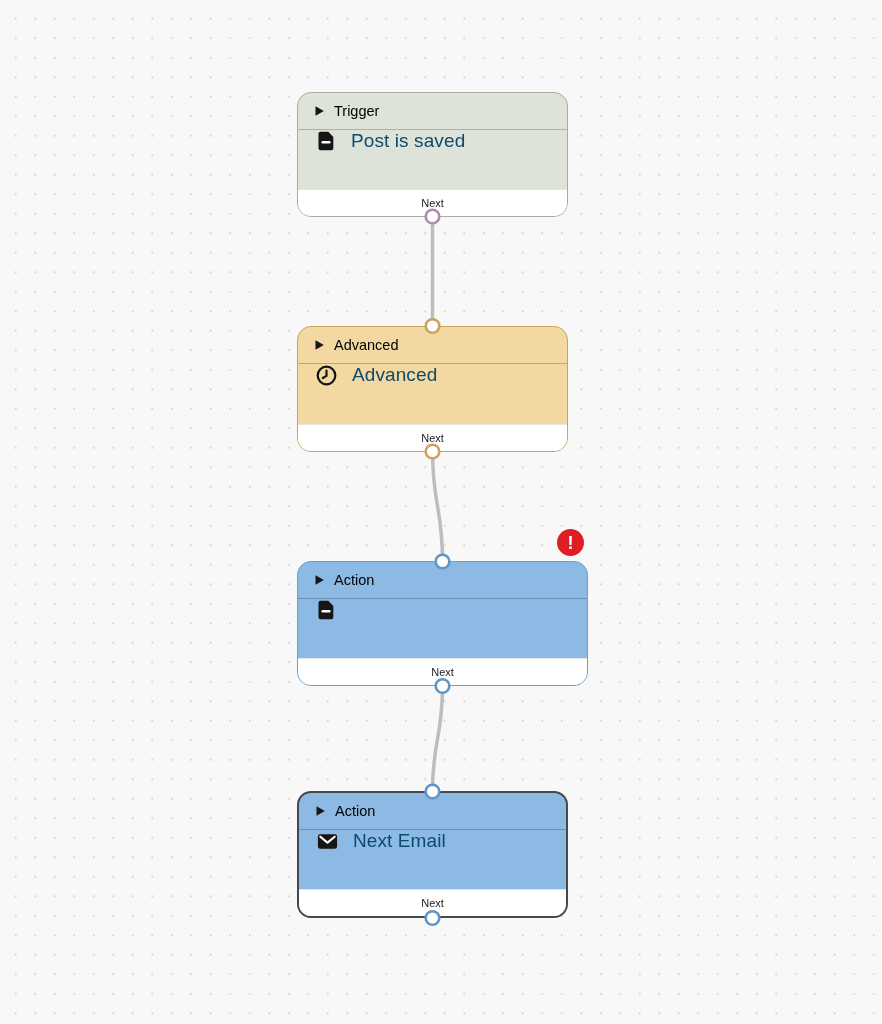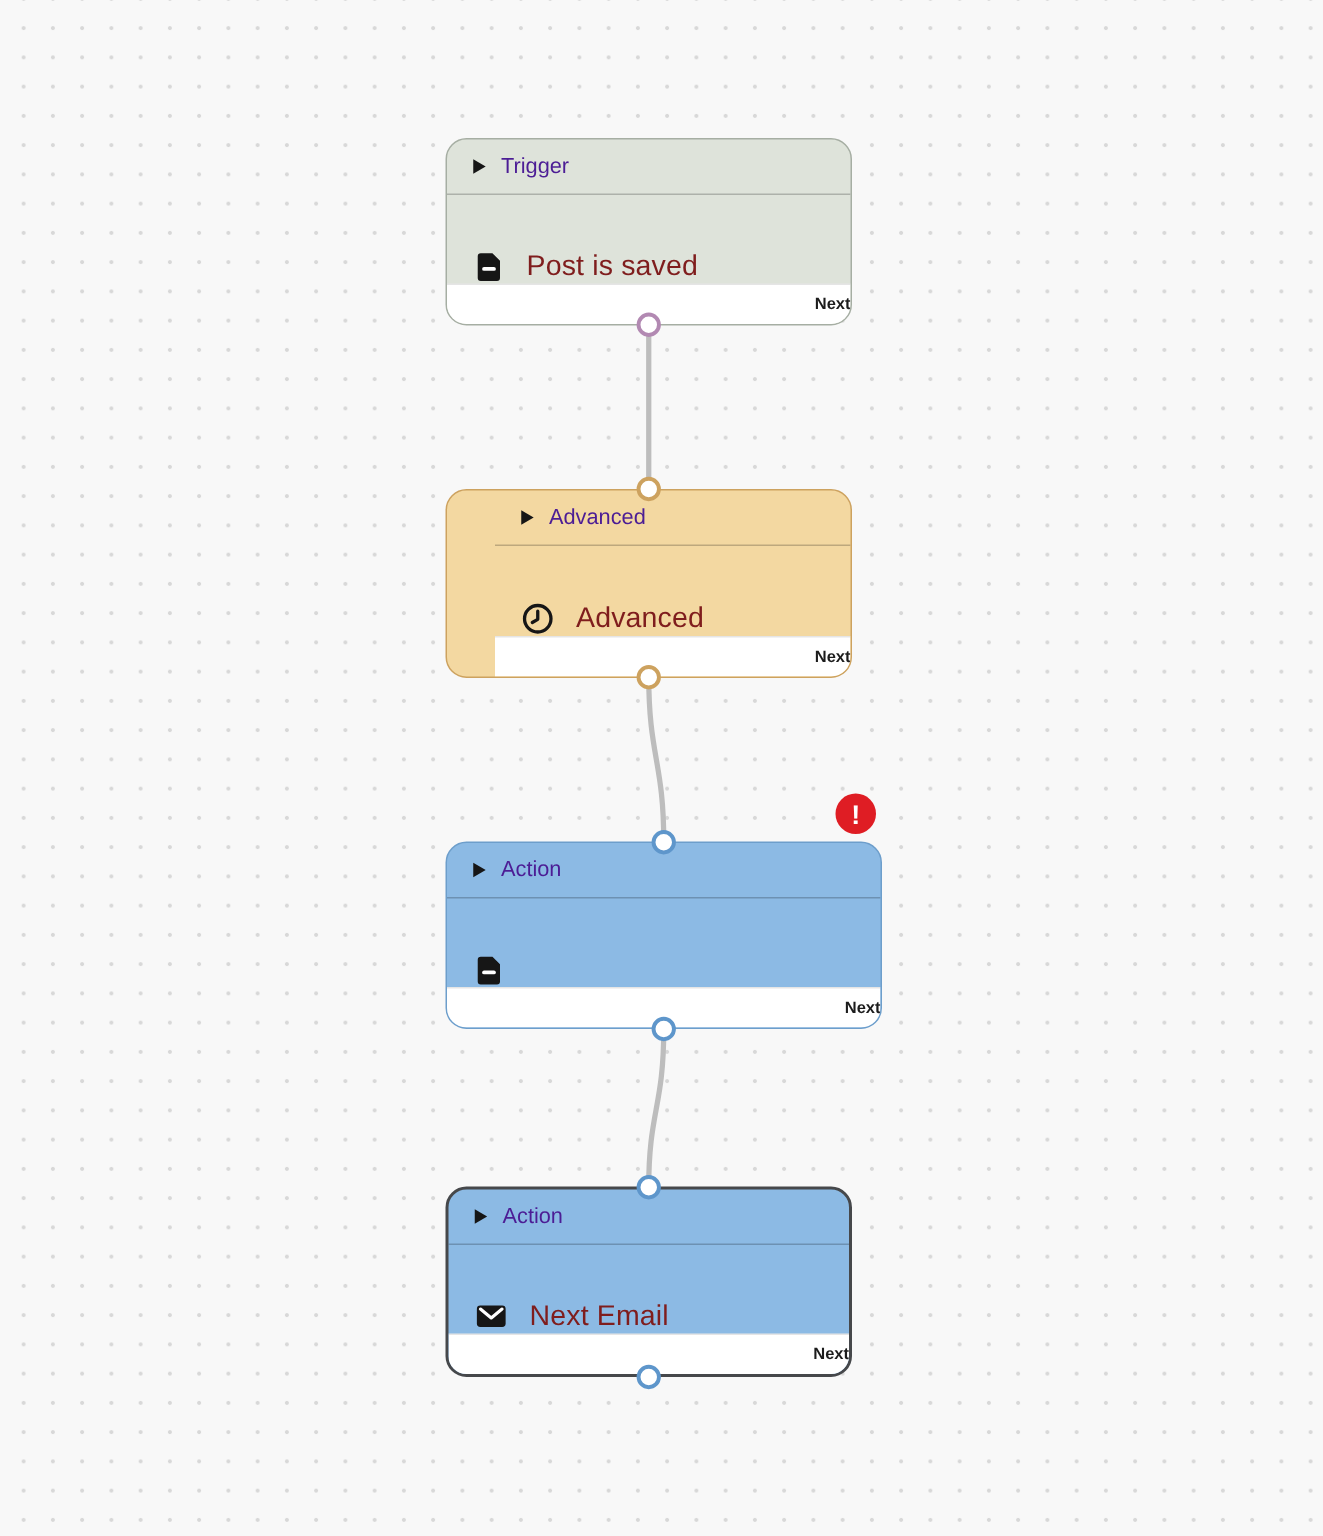--- a/index.html
+++ b/index.html
@@ -20,40 +20,40 @@
     position:absolute;
     display:flex; flex-direction:column;
     border-radius:14px;
     overflow:hidden;
     z-index:1;
   }
   .node-header {
     height:37px; flex:0 0 37px;
     display:flex; align-items:center;
     gap:9px; padding:0 16px;
-    font-size:14.5px; font-weight:500; color:#4c1d95;
+    font-size:14.5px; font-weight:500; color:#000000;
     border-bottom:1px solid rgba(0,0,0,0.22);
   }
   .node-body {
     flex:1 1 auto;
-    display:flex; align-items:flex-end;
+    display:flex; align-items:flex-start;
     gap:14px; padding:0 17px;
-    font-size:19px; font-weight:400; color:#7f1d1d;
+    font-size:19px; font-weight:400; color:#0c4a6e;
     letter-spacing:.1px;
   }
   .node-footer {
     flex:0 0 27px; height:27px;
     background:#ffffff;
-    display:flex; align-items:center; justify-content:flex-end;
-    font-size:11px; font-weight:700; color:#1c1c1c;
+    display:flex; align-items:center; justify-content:center;
+    font-size:11px; font-weight:400; color:#1c1c1c;
     border-top:1px solid rgba(0,0,0,0.10);
   }
 
   .node-trigger  { left:297px; top:92px;  width:271px; height:125px; background:#dee3da; border:1.5px solid #a6aea3; }
-  .node-advanced { left:297px; top:326px; width:271px; height:126px; background:#f3d8a1; border:1.5px solid #cda25f;padding-left:32px; }
+  .node-advanced { left:297px; top:326px; width:271px; height:126px; background:#f3d8a1; border:1.5px solid #cda25f; }
   .node-action-1 { left:297px; top:561px; width:291px; height:125px; background:#8cbae4; border:1.5px solid #6d9ecb; }
   .node-action-2 { left:297px; top:791px; width:271px; height:127px; background:#8cbae4; border:2px solid #46484b; }
 
   .disclosure { display:flex; align-items:center; flex:0 0 auto; }
   .body-icon  { display:flex; align-items:center; flex:0 0 auto; }
 
   .edges-layer {
     position:absolute; left:0; top:0;
     width:882px; height:1024px;
     z-index:2; pointer-events:none;

